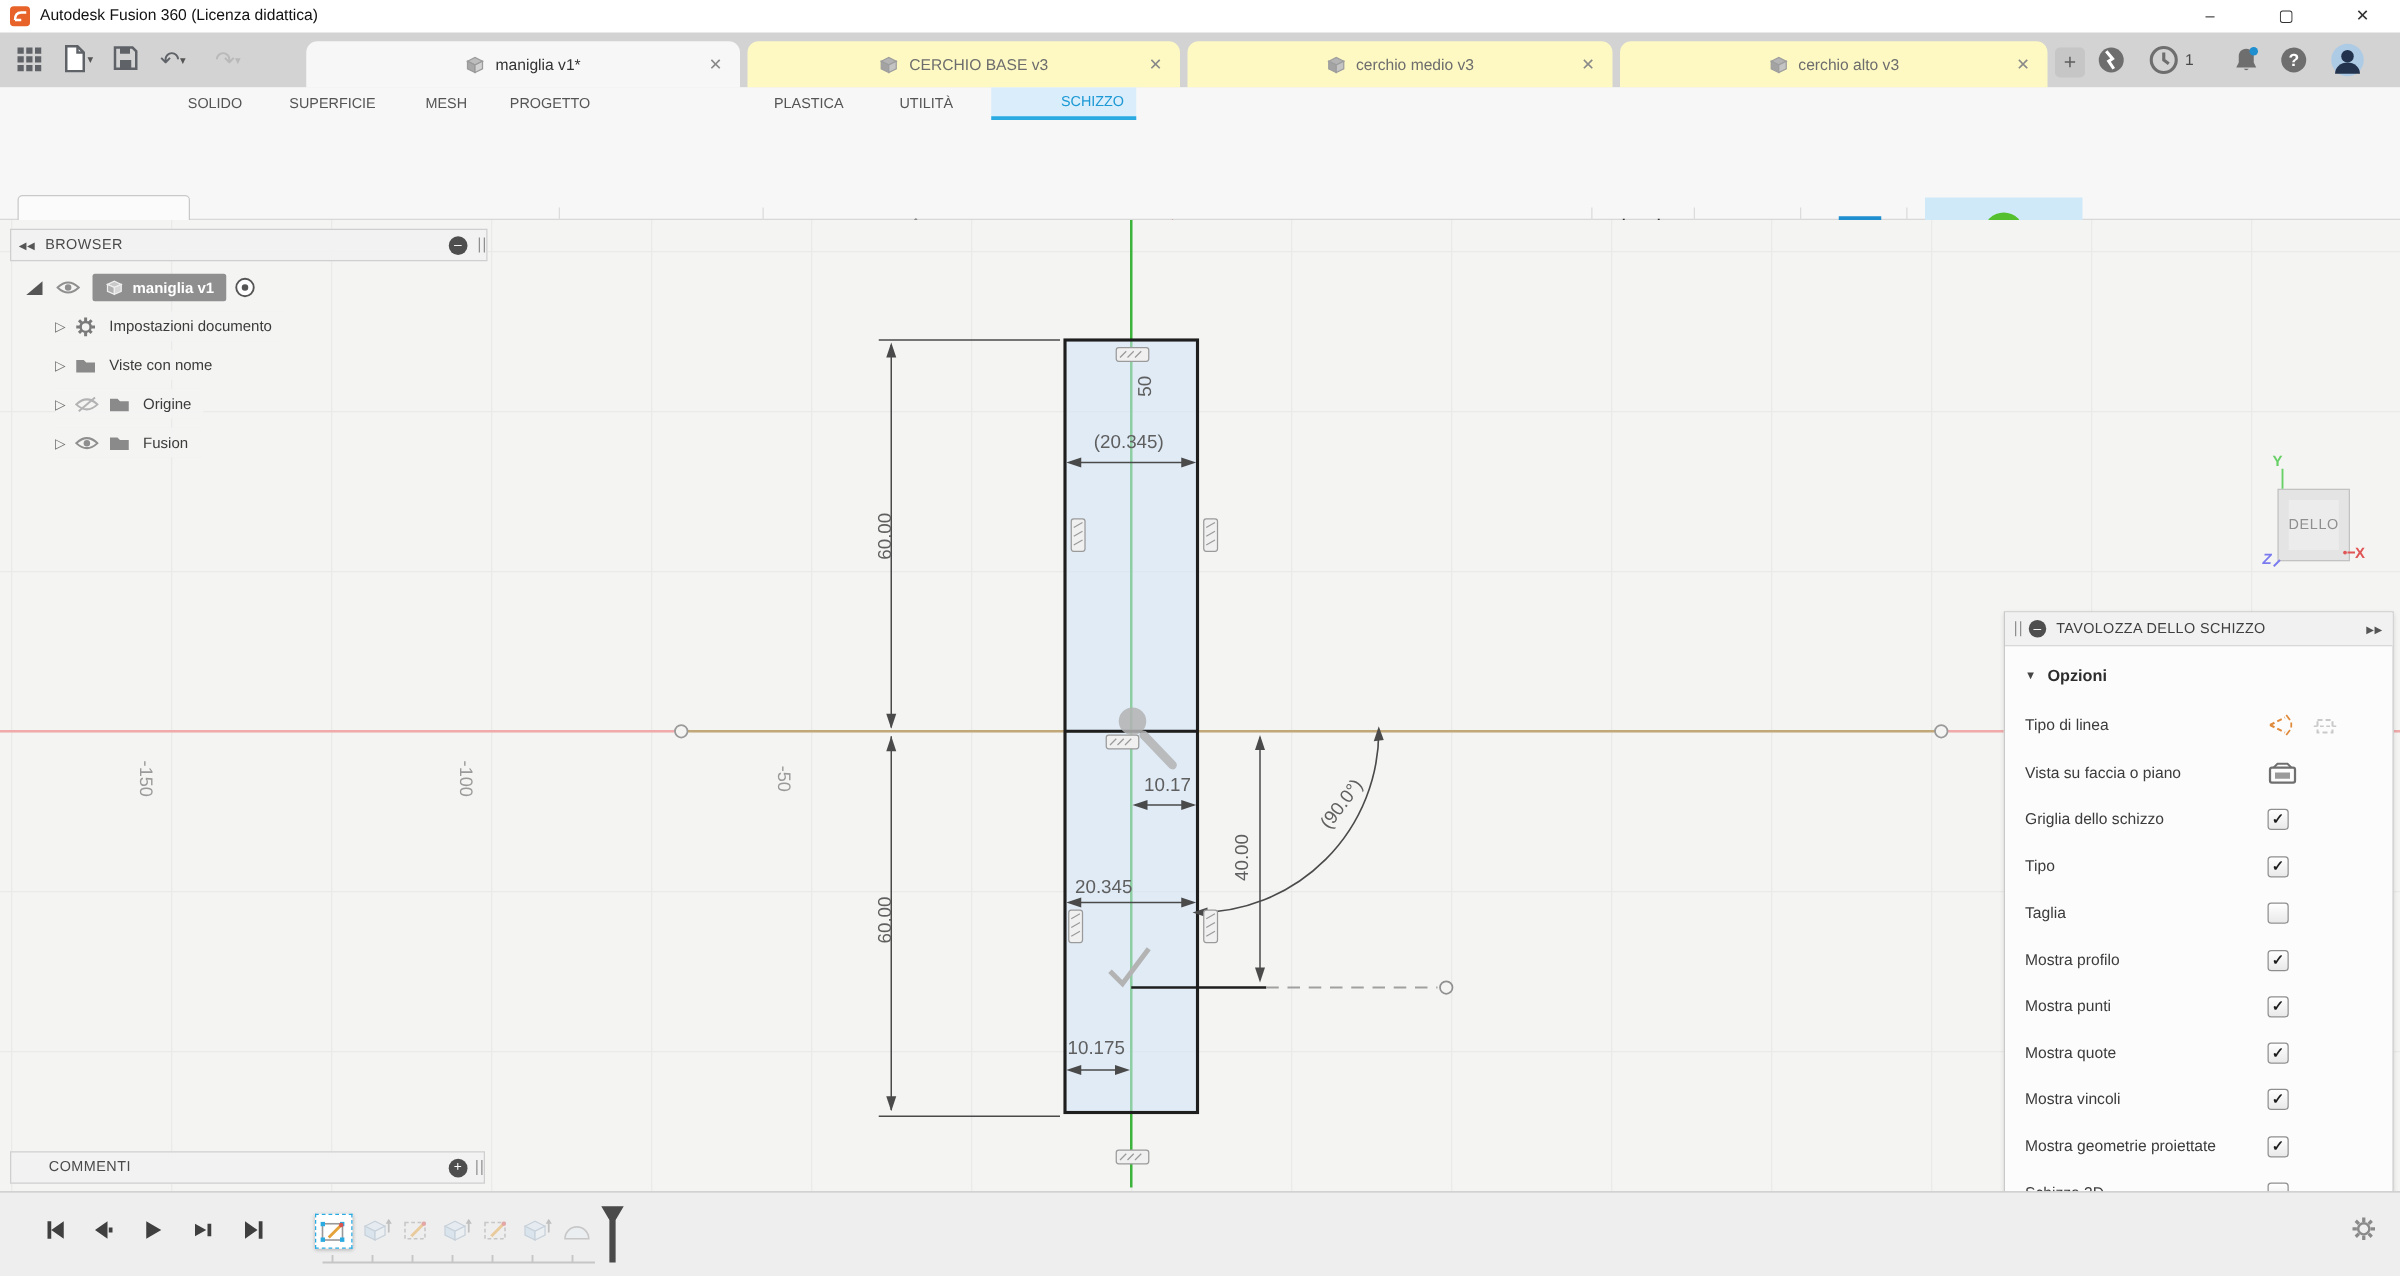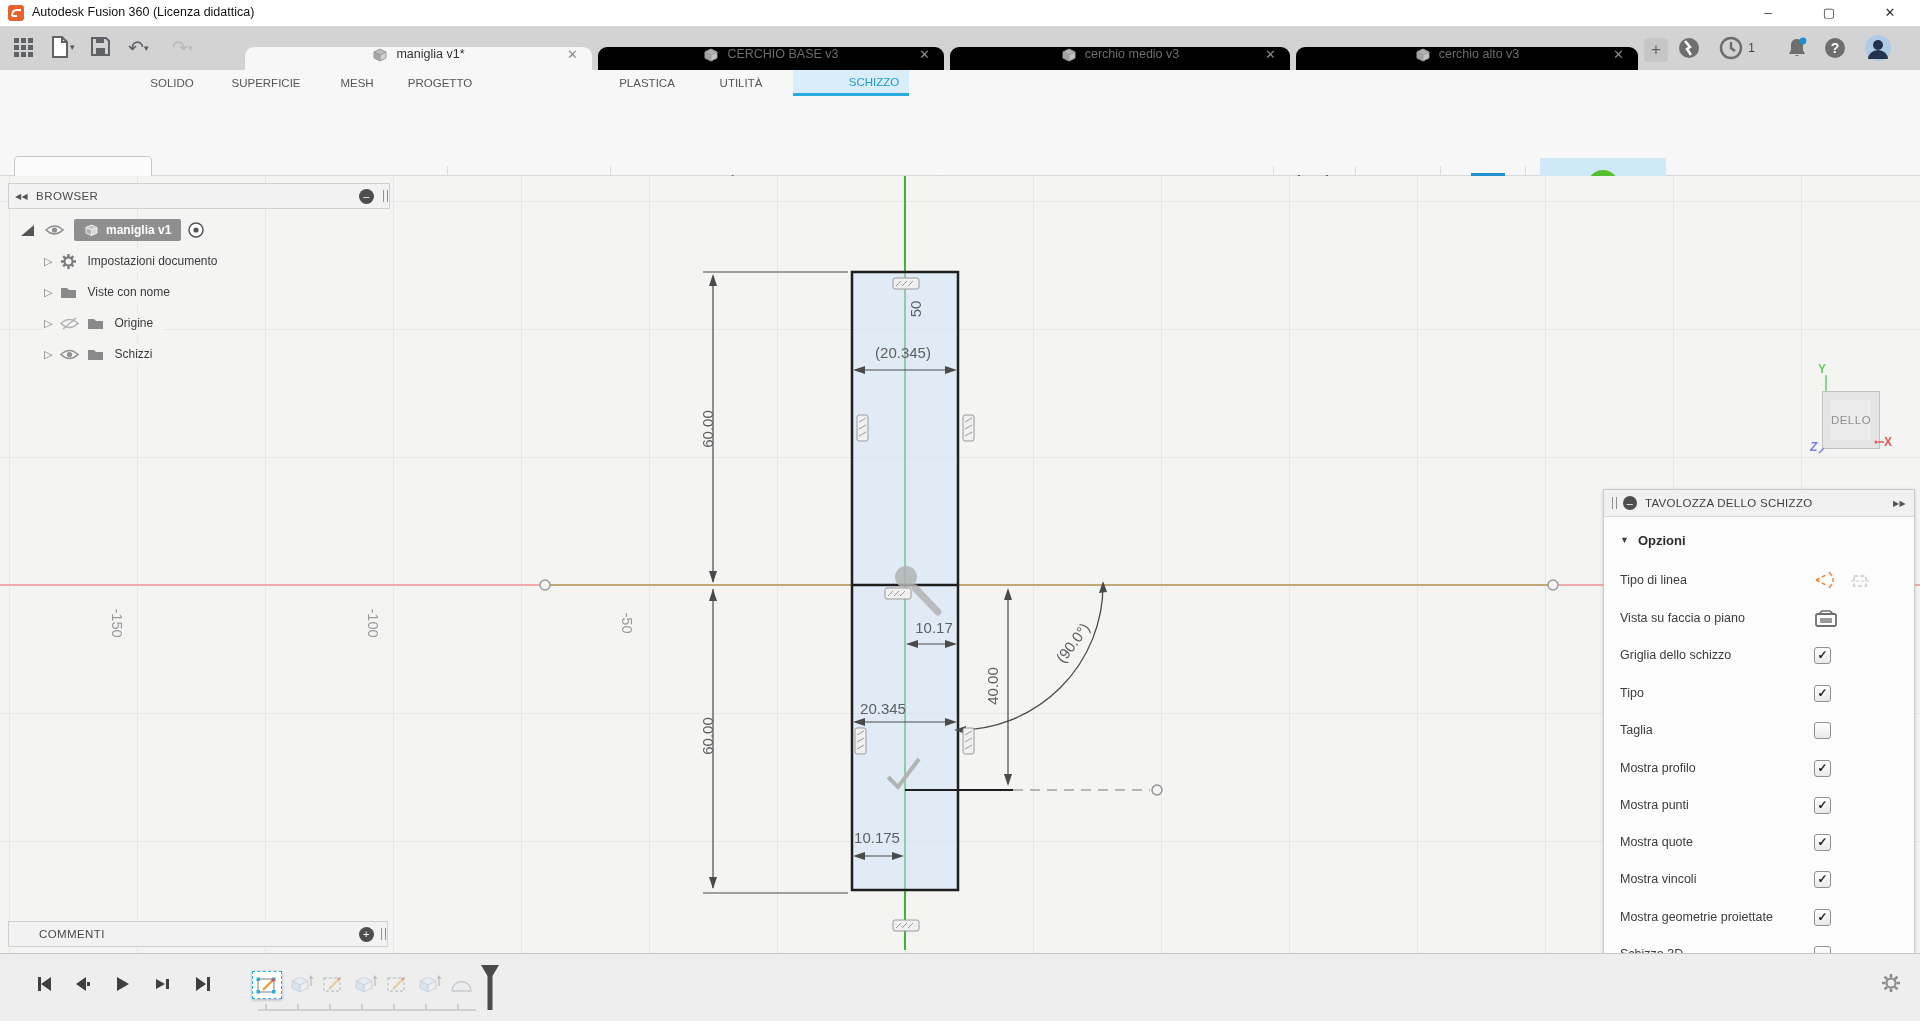--- a/index.html
+++ b/index.html
@@ -7,25 +7,25 @@
   .abs{position:absolute;}
   
   .titlebar{left:0;top:0;width:1920px;height:26px;background:#ffffff;}
   .appicon{left:8px;top:5px;width:16px;height:16px;background:#e8632a;border-radius:3px;}
   .appicon svg{position:absolute;left:0;top:0;}
   .apptitle{left:32px;top:5px;font-size:12.5px;color:#111;}
   .winbtn{top:3px;width:30px;height:20px;text-align:center;font-size:13px;color:#333;line-height:20px;}
   
   .tabbar{left:0;top:26px;width:1920px;height:44px;background:#d3d3d3;}
   .qat{top:10px;color:#5f6368;display:flex;align-items:center;}
-  .doc-tab{top:21px;height:37px;border-radius:9px 9px 0 0;display:flex;align-items:flex-start;justify-content:center;font-size:12.5px;}
+  .doc-tab{top:7px;height:37px;border-radius:9px 9px 0 0;display:flex;align-items:center;justify-content:center;font-size:12.5px;}
   .doc-tab .cube{margin-right:8px;}
   .doc-tab .x{position:absolute;right:14px;color:#8a8a8a;font-size:13px;}
   .tab-active{background:#f7f7f7;color:#333;}
-  .tab-inactive{background:#000000;color:#6d6d6d;}
+  .tab-inactive{background:#fef9c3;color:#6d6d6d;}
   .rnd-ic{display:flex;align-items:center;justify-content:center;}
   
   .ribbon{left:0;top:70px;width:1920px;height:106px;background:#f7f7f7;border-bottom:1px solid #d8d8d8;box-sizing:border-box;}
   .rtab{top:0;height:26px;line-height:26px;font-size:11.5px;color:#555;transform:translateX(-50%);white-space:nowrap;}
   .rtab-active{top:0;height:23px;line-height:24px;font-size:11.5px;color:#1d99d5;background:#d9edfa;text-align:center;border-bottom:3px solid #29abe2;padding-left:46px;}
   .projbtn{left:14px;top:86px;width:136px;height:62px;border:1px solid #c9c9c9;border-radius:4px;background:#fbfbfb;display:flex;align-items:center;justify-content:center;font-size:12px;font-weight:bold;color:#3c3c3c;gap:6px;}
   .tool{top:98px;width:46px;height:44px;display:flex;align-items:center;justify-content:center;transform:translateX(-50%);}
   .grplabel{top:150px;font-size:11px;color:#4d4d4d;transform:translateX(-50%);white-space:nowrap;}
   .divv{top:96px;height:52px;width:1px;background:#dcdcdc;}
   .termina-bg{left:1540px;top:88px;width:126px;height:82px;background:#cfe9f8;}
@@ -534,21 +534,21 @@
     </div>
     <div class="trow" style="left:44px;top:166px">
       <span class="tri">▷</span>
       <svg width="19" height="13" style="margin-right:8px">
           <path d="M1 6.5Q9.5 -1.5 18 6.5 9.5 14.5 1 6.5z" fill="none" stroke="#8f8f8f" stroke-width="1.6"></path>
           <circle cx="9.5" cy="6.5" r="2.6" fill="#8f8f8f"></circle>
         </svg>
       <svg width="17" height="13" style="margin-right:10px">
           <path d="M1 2h6l2 2h7v8H1z" fill="#8a8a8a"></path>
         </svg>
-      <span>Schizzi</span>
+      <span>Fusion</span>
     </div>
 
     <div class="abs minibar" style="left:8px;top:745px;width:380px">
       <span style="margin-left:30px">COMMENTI</span>
       <span class="circ" style="position:absolute;left:350px">+</span>
       <span class="grip" style="position:absolute;left:372px"></span>
     </div>
 
     <div class="abs vcube">
       <div class="vcube-inner">DELLO</div>

